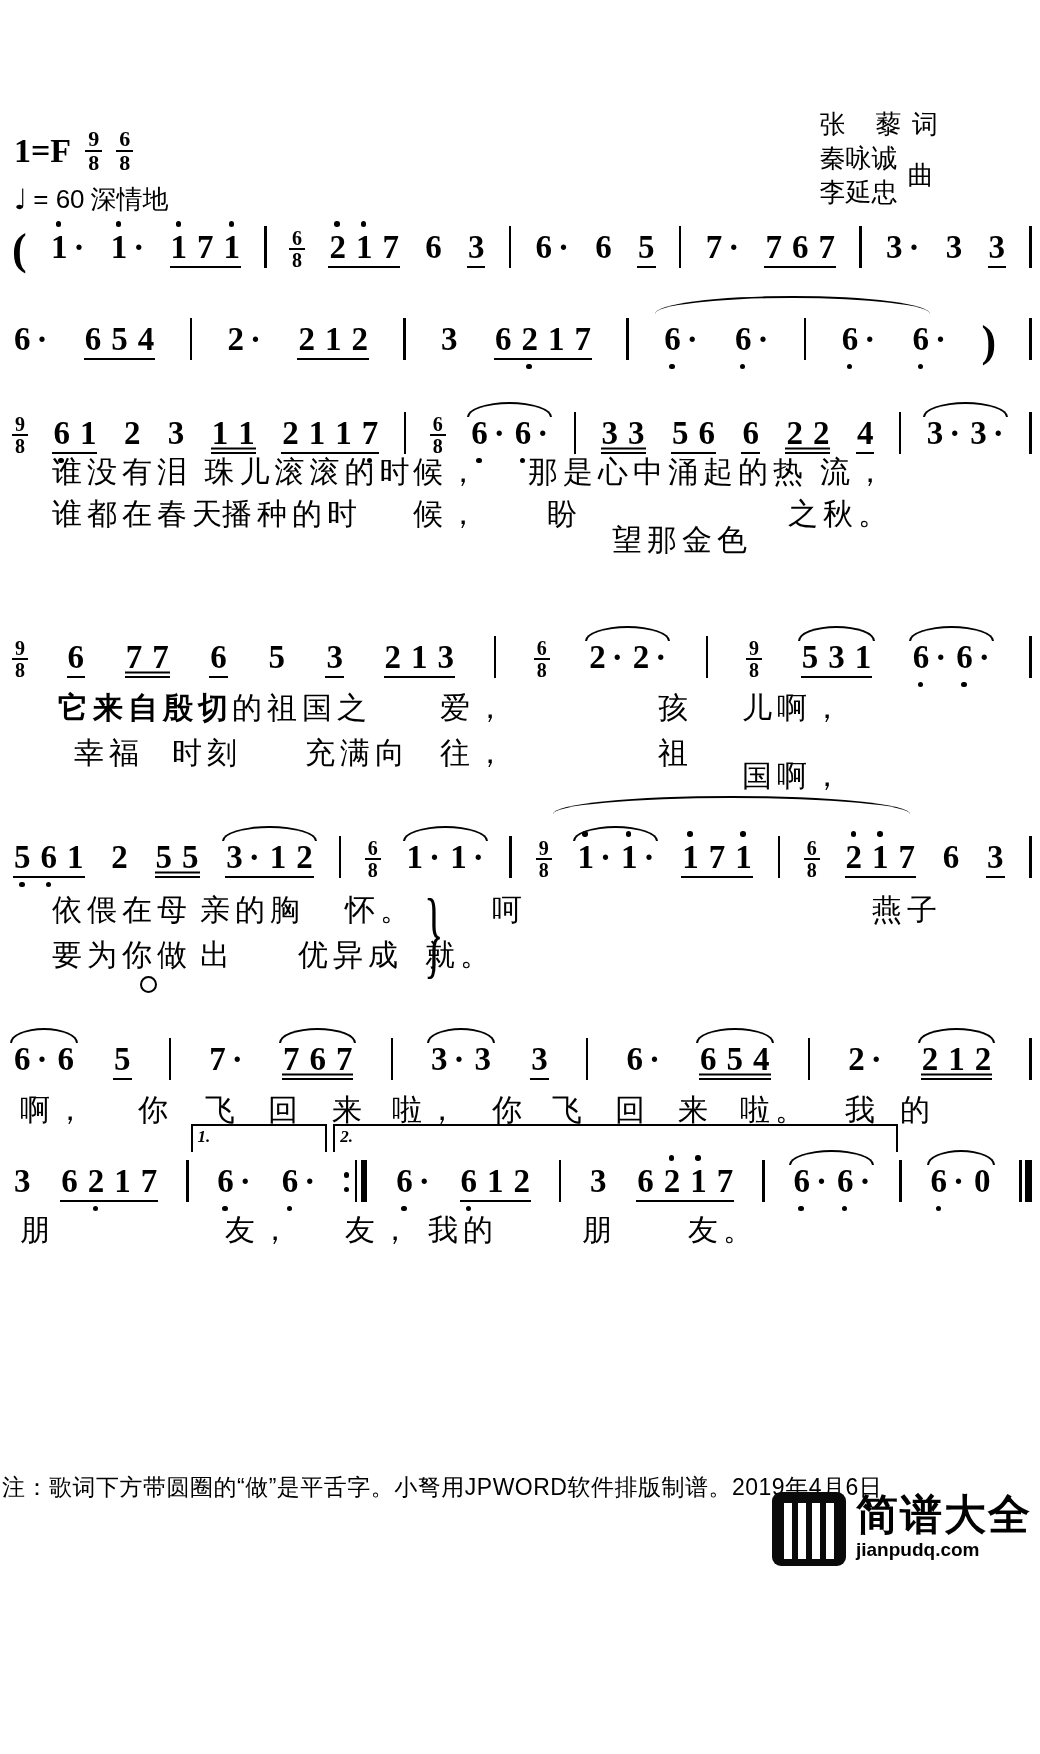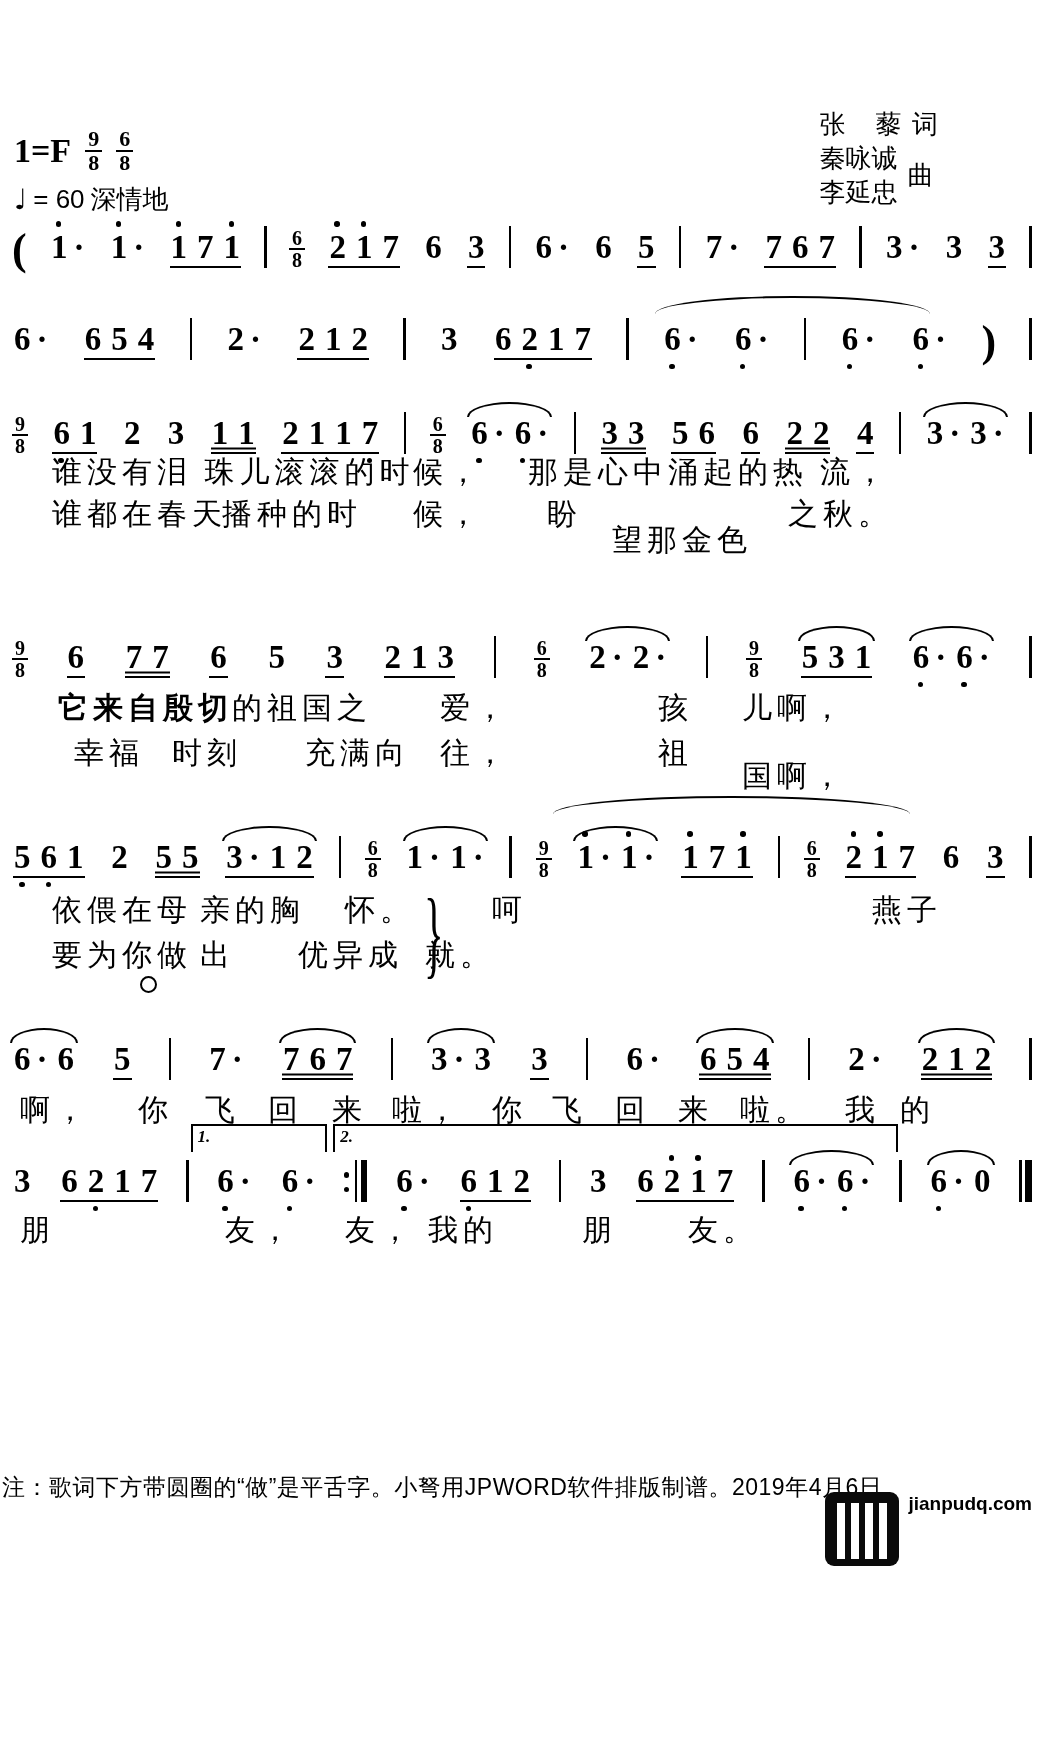--- a/index.html
+++ b/index.html
@@ -853,17 +853,18 @@
   <div class="footnote">注：歌词下方带圆圈的“做”是平舌字。小弩用JPWORD软件排版制谱。2019年4月6日</div>
 
   <div class="logo">
     <div class="logo-icon">
       <i></i>
         <i></i>
         <i></i>
         <i></i>
     </div>
     <div class="logo-txt">
+      <span class="logo-name">简谱大全</span>
       <span class="logo-domain">jianpudq.com</span>
     </div>
   </div>
 
 </div>
 
 </body></html>

